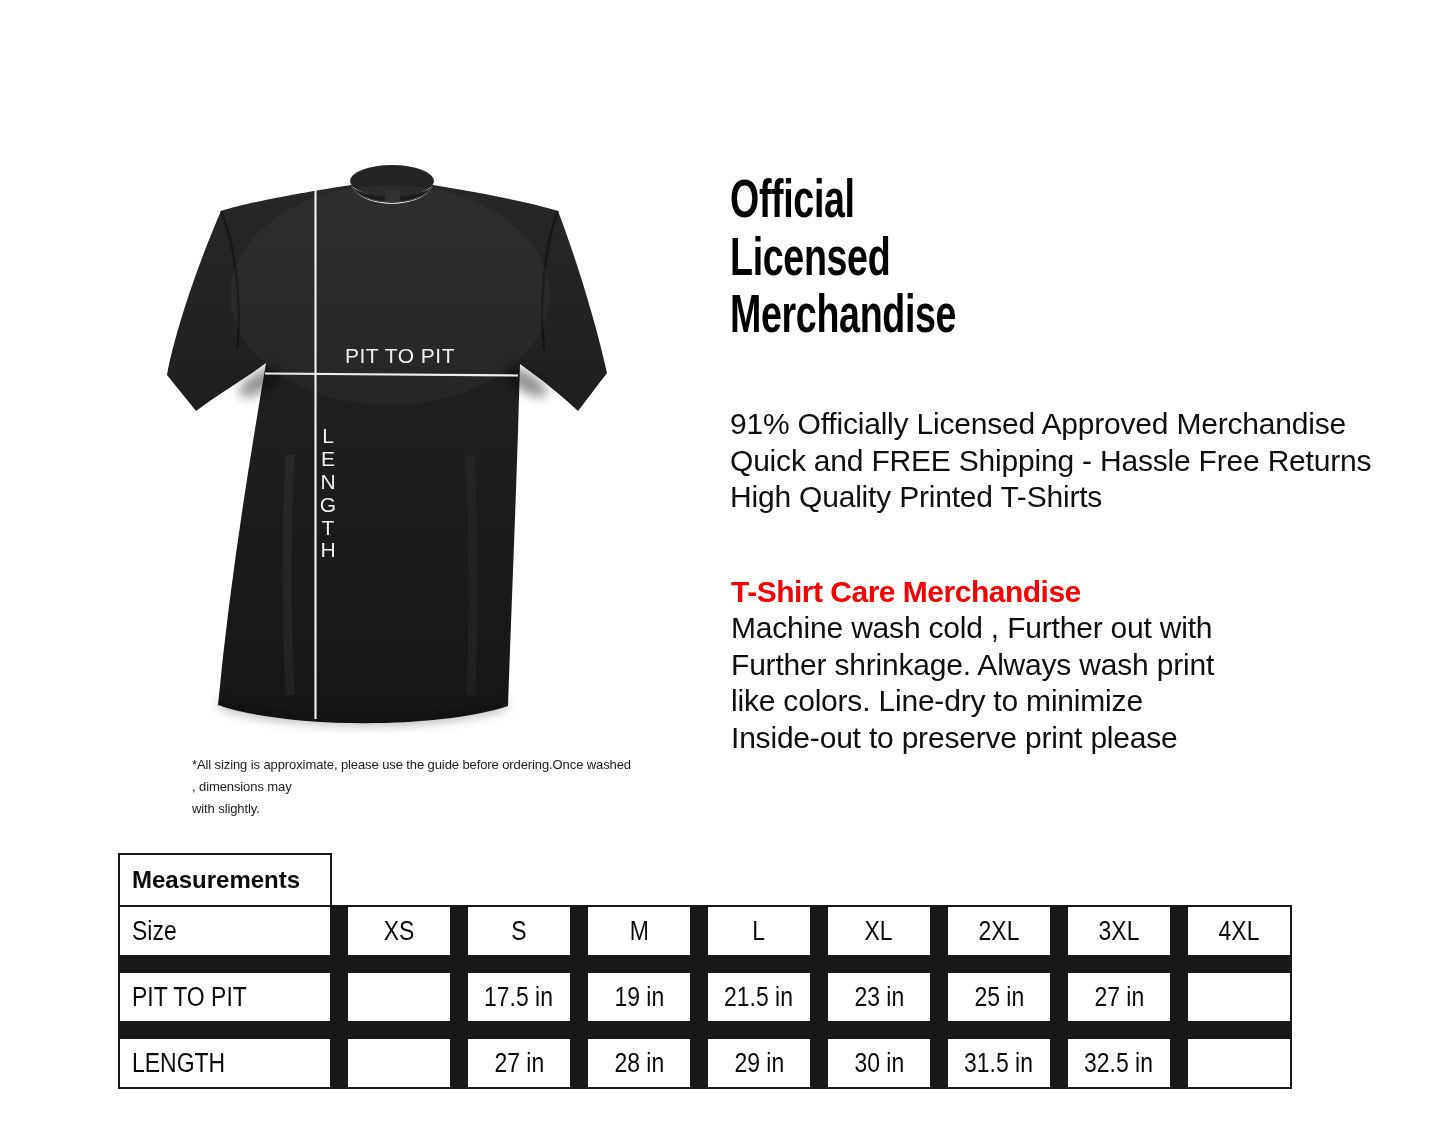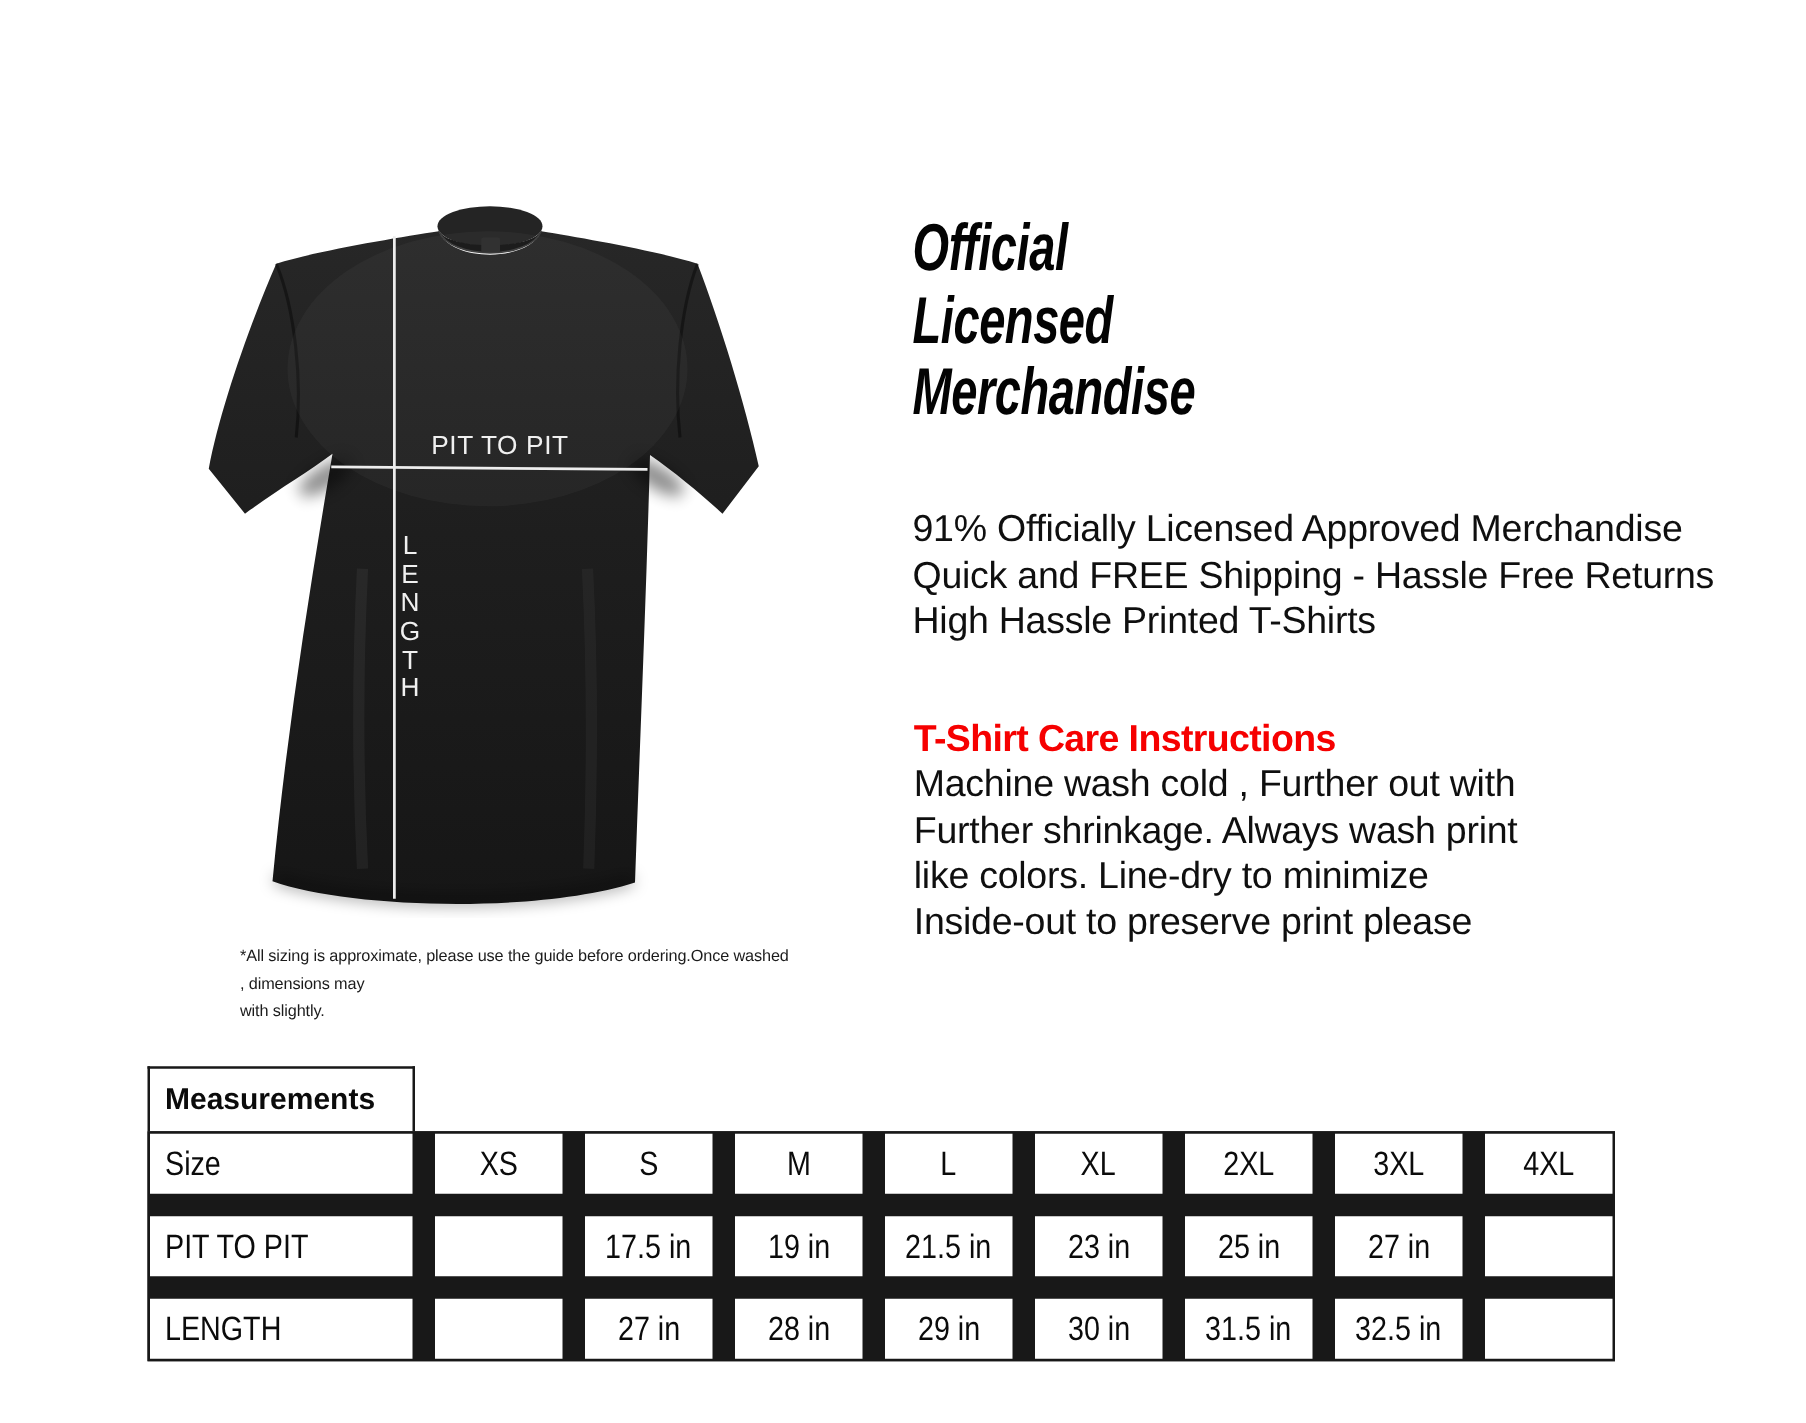--- a/index.html
+++ b/index.html
@@ -8,21 +8,21 @@
 
   
   .shirt-area{position:absolute;left:140px;top:155px;width:490px;height:580px;}
   .shirt-letter, .shirt-pit-label{font-family:"Liberation Sans",sans-serif;font-size:21px;fill:#f0f0f0;}
   .shirt-pit-label{letter-spacing:0.5px;}
 
   
   .disclaimer{position:absolute;left:192px;top:754px;width:440px;font-size:13px;line-height:22px;color:#1b1b1b;letter-spacing:-0.1px;}
 
   
-  .title-block{position:absolute;left:730px;top:170px;font-style:italic;}
+  .title-block{position:absolute;left:730px;top:170px;}
   .title-line{font-size:53px;font-weight:bold;line-height:57.5px;letter-spacing:-0.5px;color:#030303;transform:scaleX(0.71);transform-origin:0 0;white-space:nowrap;}
   .desc-block{position:absolute;left:730px;top:406px;}
   .body-line{font-size:30px;line-height:36.6px;color:#0f0f0f;letter-spacing:-0.2px;white-space:nowrap;}
   .care-heading{position:absolute;left:731px;top:574px;font-size:30px;line-height:36px;font-weight:bold;letter-spacing:-0.5px;white-space:nowrap;}
   .care-block{position:absolute;left:731px;top:610px;}
 
   
   .measure-box{position:absolute;left:118px;top:853px;width:214px;height:52px;box-sizing:border-box;
     border:2px solid #181818;border-bottom:none;background:#fff;display:flex;align-items:center;padding-left:12px;}
   .measure-box span{font-size:24px;font-weight:bold;color:#0b0b0b;}
@@ -104,23 +104,23 @@
     </div>
 
   <div class="title-block" id="title-block">
       <div class="title-line">Official</div>
       <div class="title-line">Licensed</div>
       <div class="title-line">Merchandise</div>
     </div>
   <div class="desc-block" id="desc-block">
       <div class="body-line">91% Officially Licensed Approved Merchandise</div>
       <div class="body-line">Quick and FREE Shipping - Hassle Free Returns</div>
-      <div class="body-line">High Hassle Printed T-Shirts</div>
-    </div>
-  <div class="care-heading" id="care-heading" style="color: rgb(246, 0, 0);">T-Shirt Care Instructions</div>
+      <div class="body-line">High Quality Printed T-Shirts</div>
+    </div>
+  <div class="care-heading" id="care-heading" style="color: rgb(246, 0, 0);">T-Shirt Care Merchandise</div>
   <div class="care-block" id="care-block">
       <div class="body-line">Machine wash cold , Further out with</div>
       <div class="body-line">Further shrinkage. Always wash print</div>
       <div class="body-line">like colors. Line-dry to minimize</div>
       <div class="body-line">Inside-out to preserve print please</div>
     </div>
 
   <div class="measure-box">
     <span>Measurements</span>
   </div>

